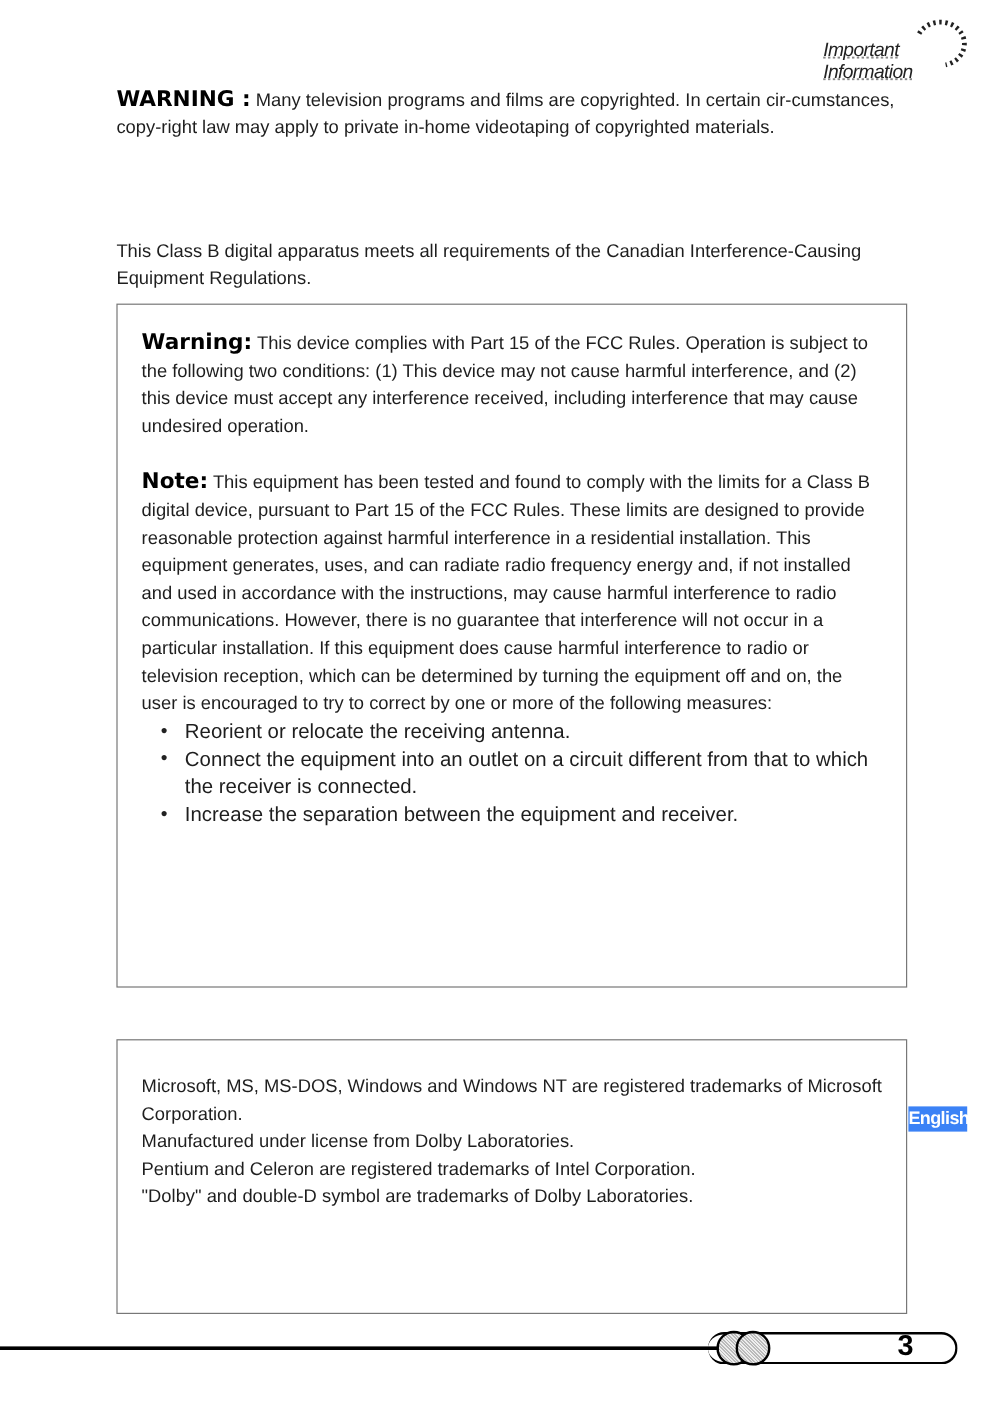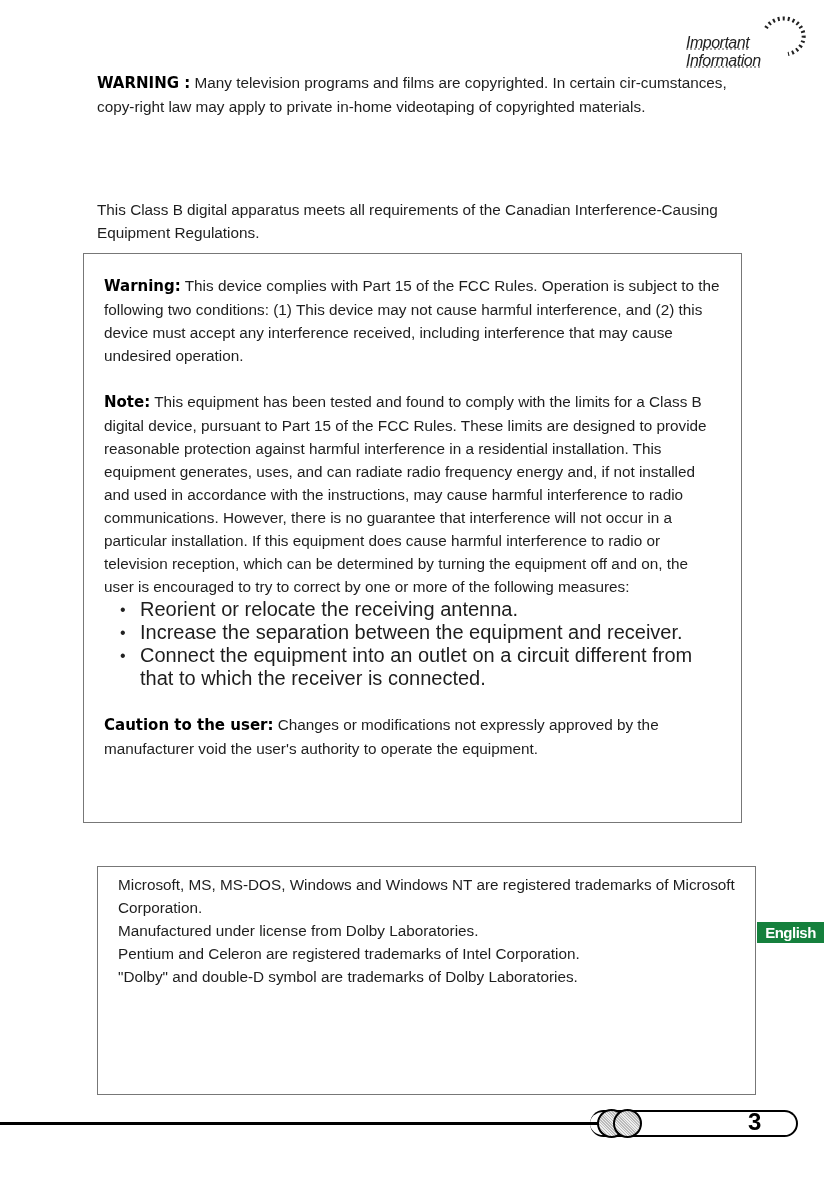--- a/index.html
+++ b/index.html
@@ -3,32 +3,32 @@
 <meta charset="utf-8">
 <style>
   html, body { margin: 0; padding: 0; background: #ffffff; }
   body { width: 824px; height: 1178px; position: relative; overflow: hidden;
          font-family: "Liberation Sans", sans-serif; color: #1e1e1e; }
   .header-title { position: absolute; left: 645px; top: 34px; font-size: 16px;
          font-style: italic; letter-spacing: -0.5px; color: #222;
          text-decoration: underline; text-decoration-style: dotted; text-decoration-color: #888; margin-left: 41px; }
   .header-swirl { position: absolute; left: 760px; top: 14px; width: 52px; height: 44px; }
   .para { position: absolute; left: 97px; width: 660px; font-size: 15.3px; line-height: 23px; margin: 0; }
-  .para b, .box b { font-weight: bold; color: #000; font-family: "DejaVu Sans", sans-serif; font-size: 15px; }
+  .para b, .box b { font-weight: bold; color: #000; font-family: "DejaVu Sans", sans-serif; font-size: 18px; }
   .p1 { top: 71px; }
   .p2 { top: 166px; margin-top: 32px; }
   .box { position: absolute; border: 1px solid #777; box-sizing: border-box; }
-  .box1 { left: 83px; top: 253px; width: 659px; height: 570px; padding: 20px 20px 0 20px; }
-  .box2 { left: 97px; top: 866px; width: 659px; height: 229px; padding: 6px 20px 0 20px; }
+  .box1 { left: 97px; top: 253px; width: 659px; height: 570px; padding: 20px 20px 0 20px; }
+  .box2 { left: 97px; top: 866px; width: 659px; height: 229px; padding: 27px 20px 0 20px; }
   .box p { margin: 0; font-size: 15.3px; line-height: 23px; }
   .gap { height: 23px; }
   .box ul { list-style: none; margin: 0; padding: 0 0 0 16px; }
-  .box li { position: relative; padding-left: 20px; font-size: 20px; line-height: 23px; }
+  .box li { position: relative; padding-left: 20px; font-size: 17px; line-height: 23px; }
   .box li::before { content: "•"; position: absolute; left: 0; top: 0; font-size: 16px; color: #222; }
-  .lang-tab { position: absolute; left: 757px; top: 922px; width: 67px; height: 21px; background: #15803d;
+  .lang-tab { position: absolute; left: 757px; top: 922px; width: 49px; height: 21px; background: #3b82f6;
          color: #fff; font-size: 15px; font-weight: bold; line-height: 21px; text-align: center;
          font-family: "Liberation Sans Narrow", "Liberation Sans", sans-serif; letter-spacing: -0.5px; }
   .footer-line { position: absolute; left: 0; top: 1122px; width: 600px; height: 3px; background: #000; }
   .page-pill { position: absolute; left: 590px; top: 1110px; width: 208px; height: 27px; border: 2px solid #000;
          border-radius: 14px; box-sizing: border-box; border-left: none; }
   .disc { position: absolute; top: 1109px; width: 29px; height: 29px; border-radius: 50%; border: 2px solid #000;
          box-sizing: border-box;
          background: repeating-linear-gradient(45deg, #bbb 0 1px, #eee 1px 2px); }
   .disc1 { left: 597px; }
   .disc2 { left: 613px; }
@@ -44,25 +44,24 @@
 
 <p class="para p1"><b>WARNING :</b><span> Many television programs and films are copyrighted.  In certain cir-cumstances, copy-right law may apply to private in-home videotaping of copyrighted materials.</span></p>
 <p class="para p2">This Class B digital apparatus meets all requirements of the Canadian Interference-Causing Equipment Regulations.</p>
 
 <div class="box box1">
   <p><b>Warning:</b><span> This device complies with Part 15 of the FCC Rules. Operation is subject to the following two conditions: (1) This device may not cause harmful interference, and (2) this device must accept any interference received, including interference that may cause undesired operation.</span></p>
   <div class="gap"></div>
   <p><b>Note:</b><span> This equipment has been tested and found to comply with the limits for a Class B digital device, pursuant to Part 15 of the FCC Rules.  These limits are designed to provide reasonable protection against harmful interference in a residential installation.  This equipment generates, uses, and can radiate radio frequency energy and, if not installed and used in accordance with the instructions, may cause harmful interference to radio communications.  However, there is no guarantee that interference will not occur in a particular installation.  If this equipment does cause harmful interference to radio or television reception, which can be determined by turning the equipment off and on, the user is encouraged to try to correct by one or more of the following measures:</span></p>
   <ul>
     <li>Reorient or relocate the receiving antenna.</li>
+    <li>Connect the equipment into an outlet on a circuit different from that to which the receiver is connected.</li>
     <li>Increase the separation between the equipment and receiver.</li>
-    <li>Connect the equipment into an outlet on a circuit different from that to which the receiver is connected.</li>
   </ul>
   <div class="gap"></div>
-  <p><b>Caution to the user:</b><span> Changes or modifications not expressly approved by the manufacturer void the user's authority to operate the equipment.</span></p>
 </div>
 
 <div class="box box2">
   <p>Microsoft, MS, MS-DOS, Windows and Windows NT are registered trademarks of Microsoft Corporation.</p>
   <p>Manufactured under license from Dolby Laboratories.</p>
   <p>Pentium and Celeron are registered trademarks of Intel Corporation.</p>
   <p>"Dolby" and double-D symbol are trademarks of Dolby Laboratories.</p>
 </div>
 
 <div class="lang-tab">English</div>

